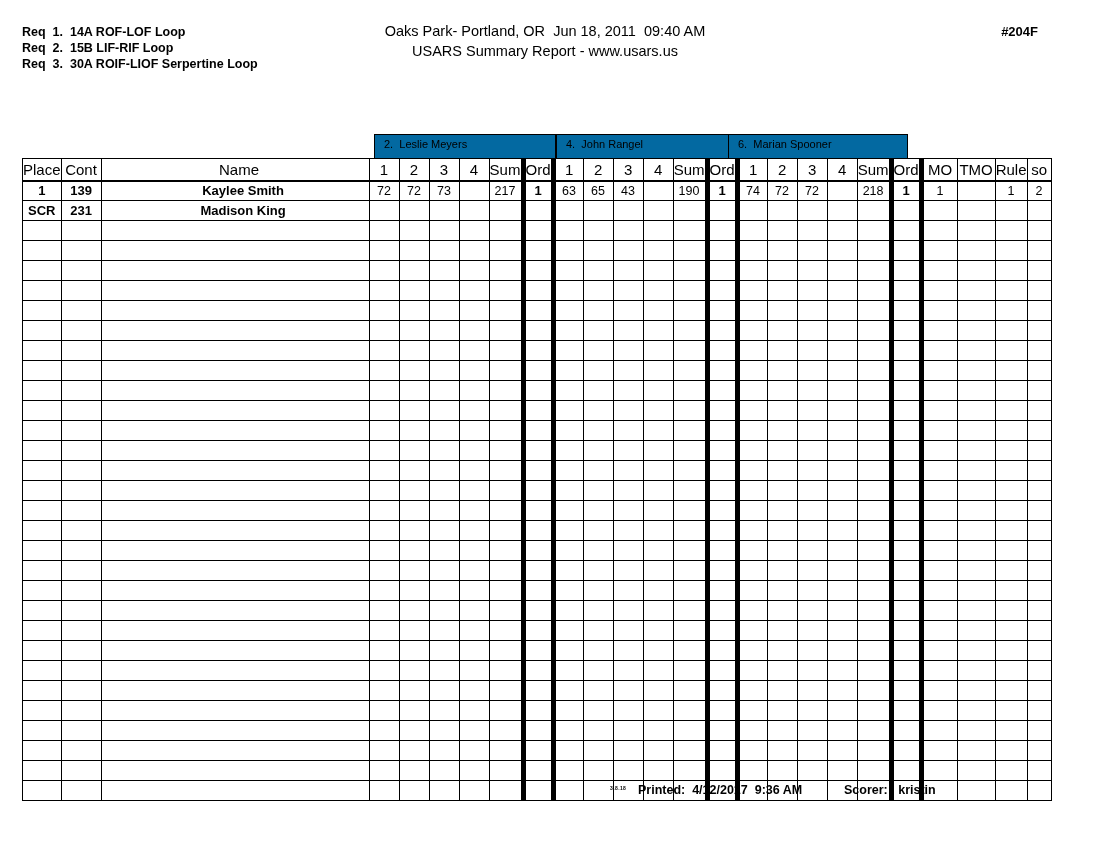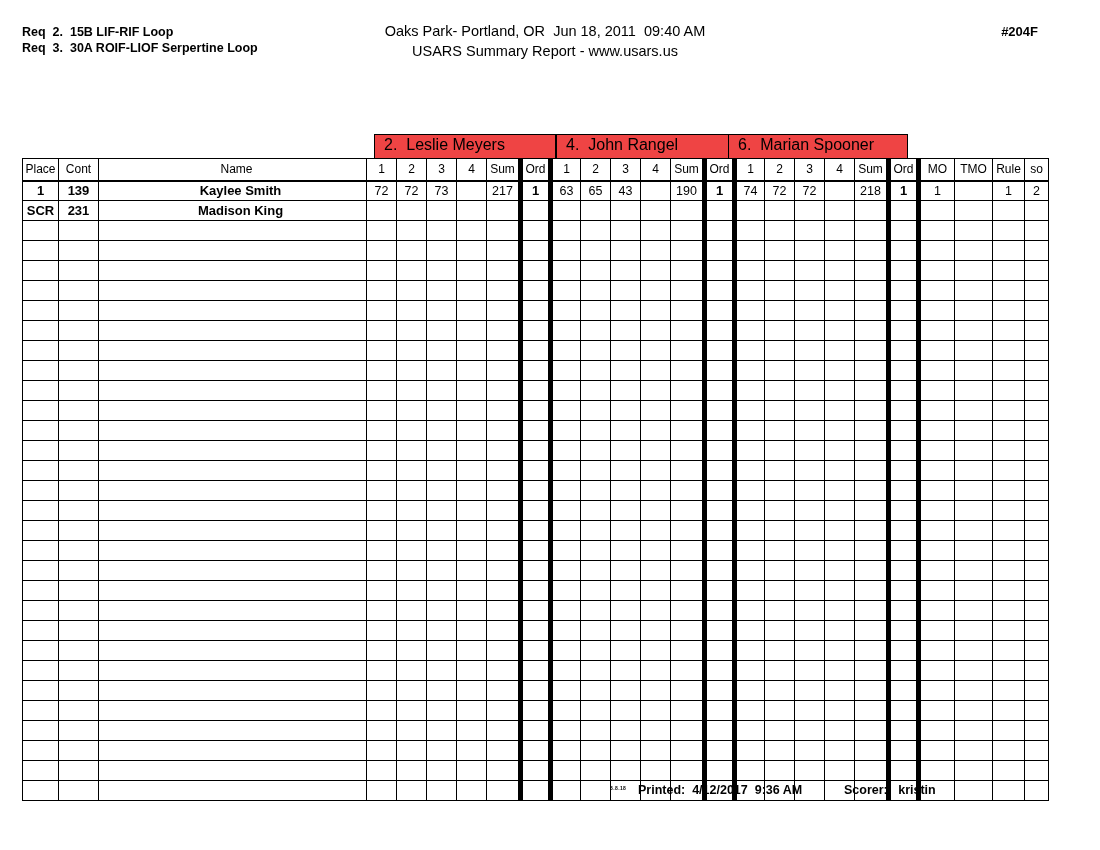--- a/index.html
+++ b/index.html
@@ -74,25 +74,25 @@
     white-space: pre;
   }
 
   
   .judge-banner {
     position: absolute;
     top: 134px;
     height: 38px;
     border: 1px solid #000;
     box-sizing: border-box;
-    font-size: 16px;
+    font-size: 11px;
     line-height: 19px;
     padding-left: 9px;
     white-space: pre;
-    background: #ef4444;
+    background: #0369a1;
   }
 
   
   .grid {
     position: absolute;
     left: 22px;
     top: 158px;
     border-collapse: collapse;
     table-layout: fixed;
     background: #fff;
@@ -105,21 +105,21 @@
     font-size: 12px;
     font-weight: normal;
     text-align: center;
     vertical-align: middle;
     overflow: hidden;
     white-space: nowrap;
     box-sizing: border-box;
   }
   .grid thead th {
     height: 22px;
-    font-size: 12px;
+    font-size: 15px;
     font-weight: normal;
   }
   
   .grid thead th { border-bottom: 2px solid #000; }
 
   .c-place { width: 36px; }
   .c-cont  { width: 40px; }
   .c-name  { width: 268px; text-align: left; }
   .c-score { width: 30px; }
   .c-sum   { width: 34px; }
@@ -173,20 +173,21 @@
     top: 0px;
     font-size: 12.5px;
     font-weight: bold;
     white-space: pre;
   }
 </style>
 </head>
 <body>
 
 <div class="reqs">
+  <div class="req-line">Req  1.  14A ROF-LOF Loop</div>
   <div class="req-line">Req  2.  15B LIF-RIF Loop</div>
   <div class="req-line">Req  3.  30A ROIF-LIOF Serpertine Loop</div>
 </div>
 
 <div class="titles">
   <div class="title-venue">Oaks Park- Portland, OR  Jun 18, 2011  09:40 AM</div>
   <div class="title-report">USARS Summary Report - www.usars.us</div>
 </div>
 
 <div class="sheet-code">#204F</div>

